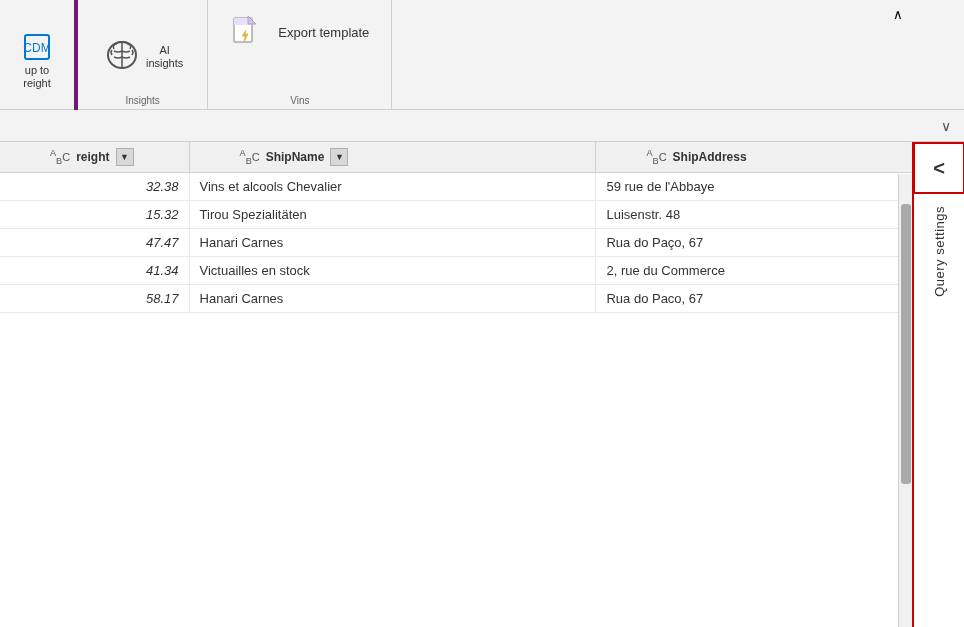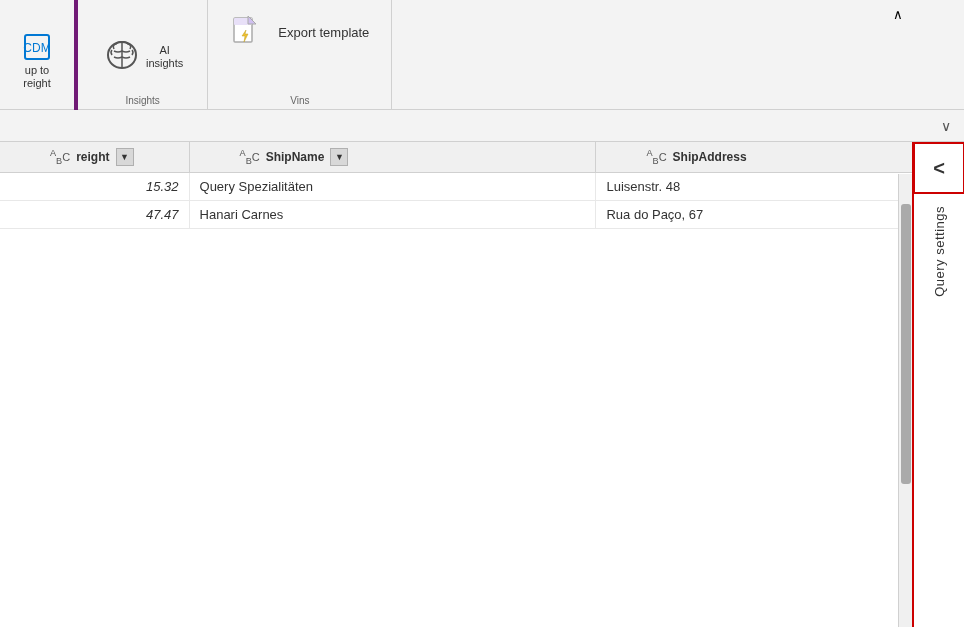--- a/index.html
+++ b/index.html
@@ -430,28 +430,43 @@
             <span class="col-type-icon">
               <sup>A</sup><sub>B</sub>C
             </span>
             <span>ShipAddress</span>
           </div>
         </th>
       </tr>
     </thead>
     <tbody>
       <tr>
+        <td class="td-number">32.38</td>
+        <td>Vins et alcools Chevalier</td>
+        <td>59 rue de l'Abbaye</td>
+      </tr>
+      <tr>
         <td class="td-number">15.32</td>
-        <td>Query Spezialitäten</td>
+        <td>Tirou Spezialitäten</td>
         <td>Luisenstr. 48</td>
       </tr>
       <tr>
         <td class="td-number">47.47</td>
         <td>Hanari Carnes</td>
         <td>Rua do Paço, 67</td>
+      </tr>
+      <tr>
+        <td class="td-number">41.34</td>
+        <td>Victuailles en stock</td>
+        <td>2, rue du Commerce</td>
+      </tr>
+      <tr>
+        <td class="td-number">58.17</td>
+        <td>Hanari Carnes</td>
+        <td>Rua do Paco, 67</td>
       </tr>
     </tbody>
   </table>
 
   <div class="scrollbar-track">
     <div class="scrollbar-thumb"></div>
   </div>
 
   <div class="query-settings-panel">
     <div class="query-settings-back-btn">

